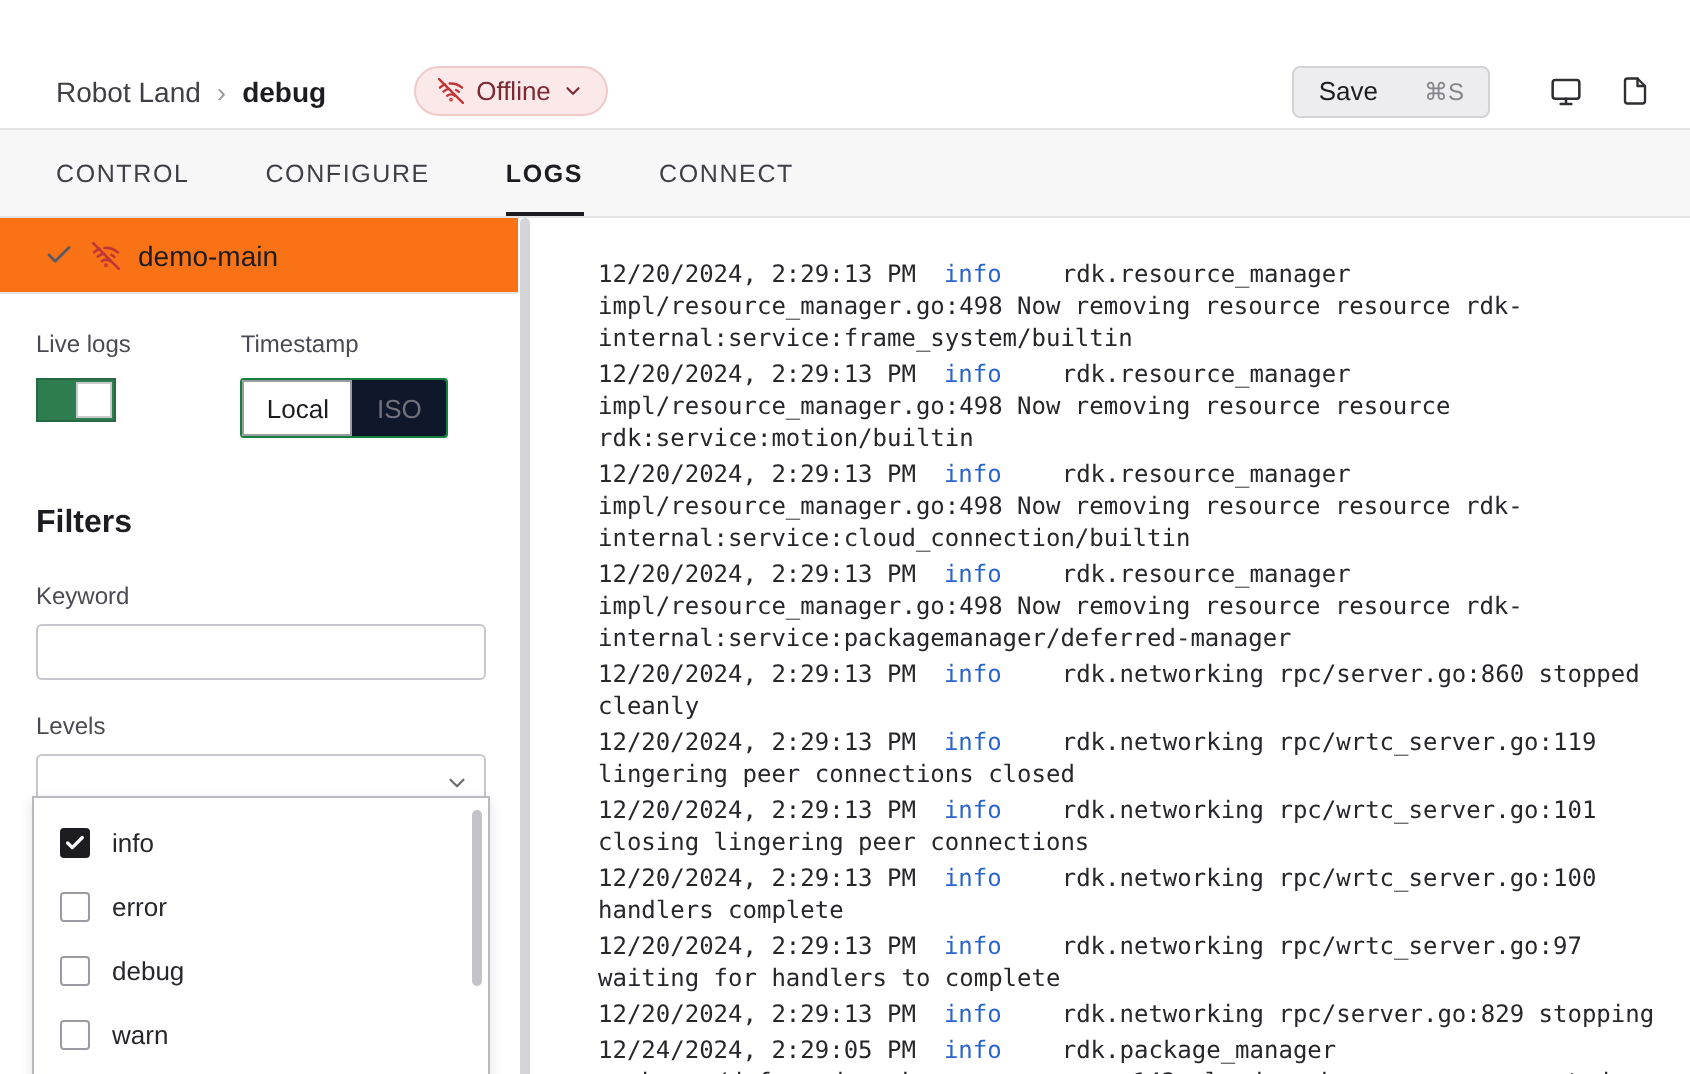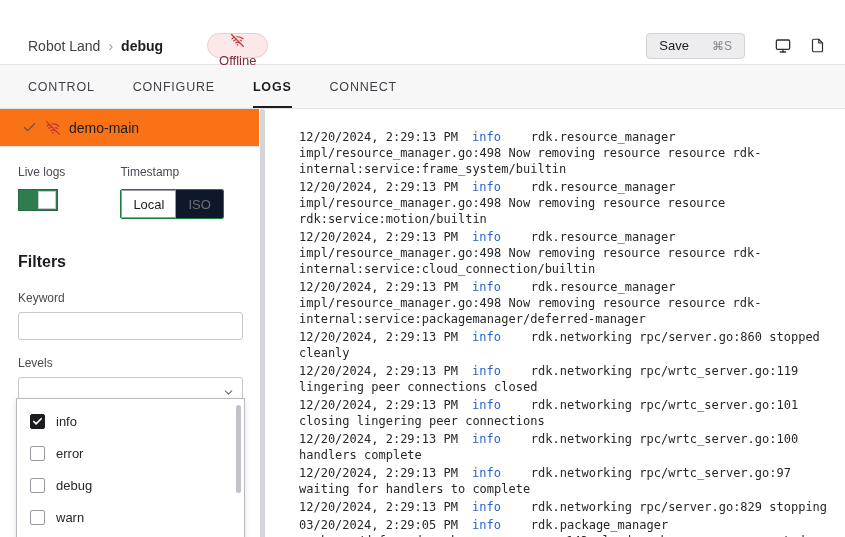--- a/index.html
+++ b/index.html
@@ -10,21 +10,21 @@
   
   .topbar { height:38px; flex:0 0 38px; display:flex; align-items:center;
     padding:0 14px 0 28px; border-bottom:1px solid #e3e3e6; background:#fff; }
   .crumbs { display:flex; align-items:center; gap:8px; font-size:14px; }
   .crumb-org { color:#3f3f46; text-decoration:none; cursor:pointer; }
   .crumb-sep { color:#9a9aa2; font-size:14px; }
   .crumb-machine { font-weight:700; color:#1c1c21; }
   .status-badge { margin-left:44px; height:25px; display:flex; align-items:center; gap:6px;
     padding:0 11px; border-radius:13px; cursor:pointer;
     background:var(--offline-bg,#fbe9e9); border:1px solid #f0caca;
-    color:var(--offline-fg,#7d2a33); font-size:13px;flex-direction:column; }
+    color:var(--offline-fg,#7d2a33); font-size:13px; }
   .status-badge .wifi { color:var(--offline-icon,#c03538); display:flex; }
   .status-badge svg { display:block; }
   .spacer { flex:1; }
   .save-btn { display:flex; align-items:center; gap:23px; height:26px; padding:0 12px;
     background:#ededf0; border:1px solid #d2d2d7; border-radius:4px; cursor:pointer;
     font-family:inherit; font-size:13px; color:#1c1c21; margin-right:18px; }
   .save-kbd { color:#84848c; font-size:12px; }
   .icon-btn { width:28px; height:26px; display:flex; align-items:center; justify-content:center;
     background:transparent; border:none; cursor:pointer; color:#2e2e33; margin-left:6px; }
 
@@ -245,16 +245,16 @@
         <div class="log-row"><span class="log-time">12/20/2024, 2:29:13 PM</span><span class="log-level">info</span><span class="log-msg">rdk.resource_manager impl/resource_manager.go:498 Now removing resource resource rdk-internal:service:frame_system/builtin</span></div>
         <div class="log-row"><span class="log-time">12/20/2024, 2:29:13 PM</span><span class="log-level">info</span><span class="log-msg">rdk.resource_manager impl/resource_manager.go:498 Now removing resource resource rdk:service:motion/builtin</span></div>
         <div class="log-row"><span class="log-time">12/20/2024, 2:29:13 PM</span><span class="log-level">info</span><span class="log-msg">rdk.resource_manager impl/resource_manager.go:498 Now removing resource resource rdk-internal:service:cloud_connection/builtin</span></div>
         <div class="log-row"><span class="log-time">12/20/2024, 2:29:13 PM</span><span class="log-level">info</span><span class="log-msg">rdk.resource_manager impl/resource_manager.go:498 Now removing resource resource rdk-internal:service:packagemanager/deferred-manager</span></div>
         <div class="log-row"><span class="log-time">12/20/2024, 2:29:13 PM</span><span class="log-level">info</span><span class="log-msg">rdk.networking rpc/server.go:860 stopped cleanly</span></div>
         <div class="log-row"><span class="log-time">12/20/2024, 2:29:13 PM</span><span class="log-level">info</span><span class="log-msg">rdk.networking rpc/wrtc_server.go:119 lingering peer connections closed</span></div>
         <div class="log-row"><span class="log-time">12/20/2024, 2:29:13 PM</span><span class="log-level">info</span><span class="log-msg">rdk.networking rpc/wrtc_server.go:101 closing lingering peer connections</span></div>
         <div class="log-row"><span class="log-time">12/20/2024, 2:29:13 PM</span><span class="log-level">info</span><span class="log-msg">rdk.networking rpc/wrtc_server.go:100 handlers complete</span></div>
         <div class="log-row"><span class="log-time">12/20/2024, 2:29:13 PM</span><span class="log-level">info</span><span class="log-msg">rdk.networking rpc/wrtc_server.go:97 waiting for handlers to complete</span></div>
         <div class="log-row"><span class="log-time">12/20/2024, 2:29:13 PM</span><span class="log-level">info</span><span class="log-msg">rdk.networking rpc/server.go:829 stopping</span></div>
-        <div class="log-row"><span class="log-time">03/20/2024, 2:29:05 PM</span><span class="log-level">info</span><span class="log-msg">rdk.package_manager packages/deferred_package_manager.go:143 cloud package manager created asynchronously</span></div>
+        <div class="log-row"><span class="log-time">12/24/2024, 2:29:05 PM</span><span class="log-level">info</span><span class="log-msg">rdk.package_manager packages/deferred_package_manager.go:143 cloud package manager created asynchronously</span></div>
       </main>
   </div>
 </div>
 
 </body></html>

